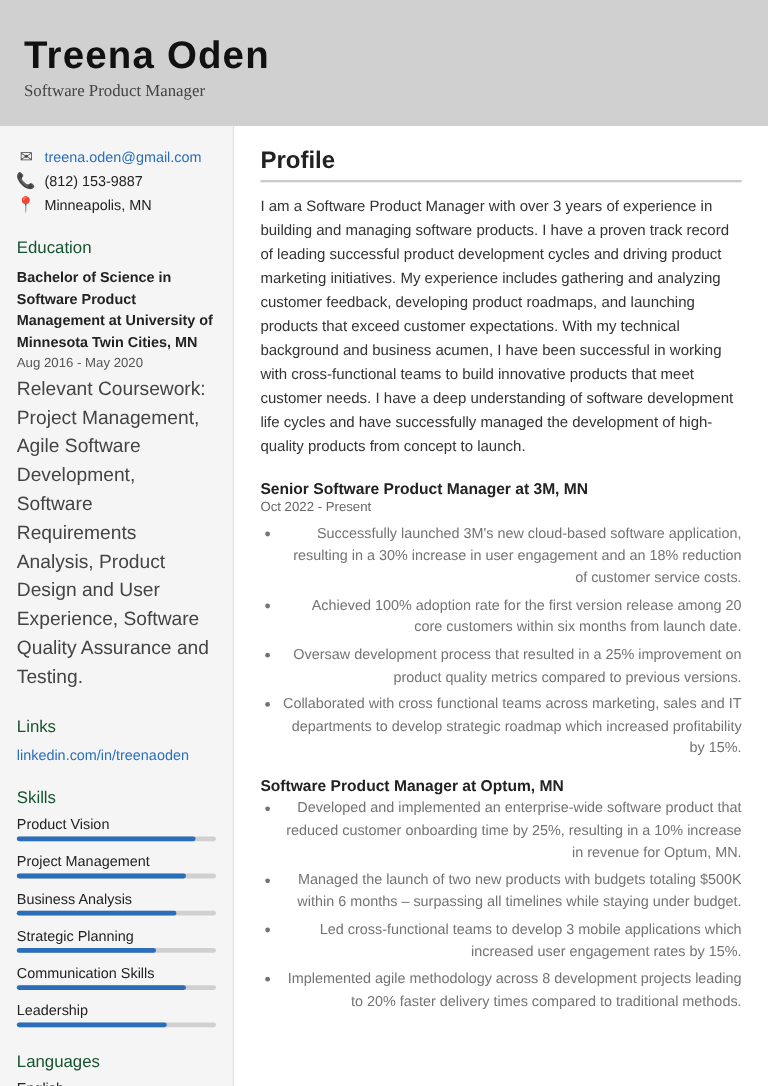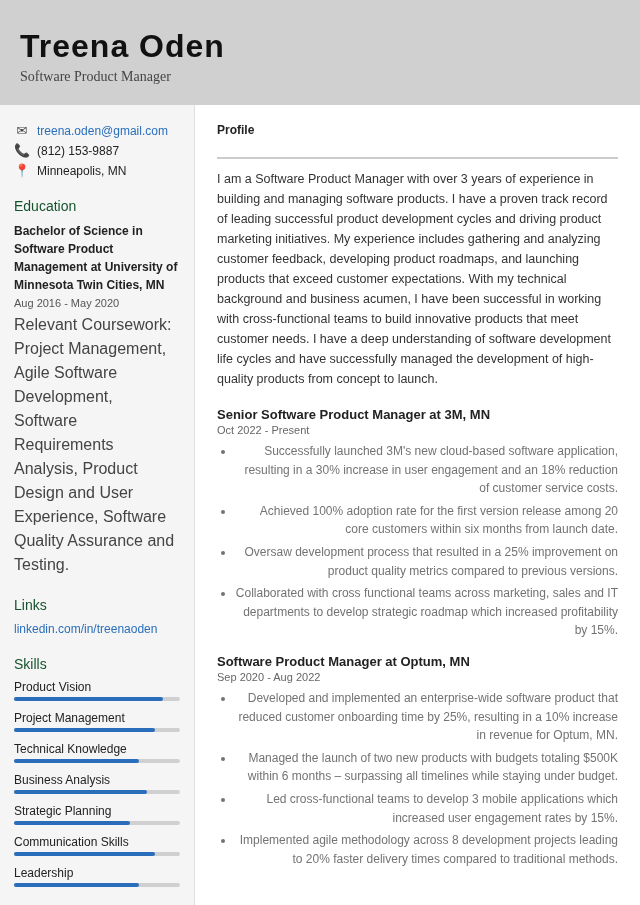--- a/index.html
+++ b/index.html
@@ -134,25 +134,25 @@
       color: #222;
     }
 
     .hobbies-item {
       font-size: 12px;
       margin-bottom: 4px;
     }
 
     
     .section-title {
-      font-size: 12px;
+      font-size: 20px;
       font-weight: bold;
       color: #222;
       border-bottom: 2px solid #ccc;
-      padding-bottom: 20px;
+      padding-bottom: 4px;
       margin-bottom: 10px;
     }
 
     .profile-text {
       font-size: 12.5px;
       line-height: 1.6;
       color: #333;
       margin-bottom: 18px;
     }
 
@@ -233,26 +233,20 @@
       <div class="skill-bar-fill" style="width:90%"></div>
     </div>
   </div>
           <div class="skill-item">
     <div class="skill-name">Project Management</div>
     <div class="skill-bar-bg">
       <div class="skill-bar-fill" style="width:85%"></div>
     </div>
   </div>
           <div class="skill-item">
-    <div class="skill-name">Technical Knowledge</div>
-    <div class="skill-bar-bg">
-      <div class="skill-bar-fill" style="width:75%"></div>
-    </div>
-  </div>
-          <div class="skill-item">
     <div class="skill-name">Business Analysis</div>
     <div class="skill-bar-bg">
       <div class="skill-bar-fill" style="width:80%"></div>
     </div>
   </div>
           <div class="skill-item">
     <div class="skill-name">Strategic Planning</div>
     <div class="skill-bar-bg">
       <div class="skill-bar-fill" style="width:70%"></div>
     </div>
@@ -313,21 +307,20 @@
     <div class="job-dates">Oct 2022 - Present</div>
     <ul class="job-bullets">
               <li>Successfully launched 3M's new cloud-based software application, resulting in a 30% increase in user engagement and an 18% reduction of customer service costs.</li>
               <li>Achieved 100% adoption rate for the first version release among 20 core customers within six months from launch date.</li>
               <li>Oversaw development process that resulted in a 25% improvement on product quality metrics compared to previous versions.</li>
               <li>Collaborated with cross functional teams across marketing, sales and IT departments to develop strategic roadmap which increased profitability by 15%.</li>
             </ul>
   </div>
           <div>
     <div class="job-title">Software Product Manager at Optum, MN</div>
-    <div class="job-dates">Sep 2020 - Aug 2022</div>
     <ul class="job-bullets">
               <li>Developed and implemented an enterprise-wide software product that reduced customer onboarding time by 25%, resulting in a 10% increase in revenue for Optum, MN.</li>
               <li>Managed the launch of two new products with budgets totaling $500K within 6 months – surpassing all timelines while staying under budget.</li>
               <li>Led cross-functional teams to develop 3 mobile applications which increased user engagement rates by 15%.</li>
               <li>Implemented agile methodology across 8 development projects leading to 20% faster delivery times compared to traditional methods.</li>
             </ul>
   </div>
         </div>
     </div>
 

